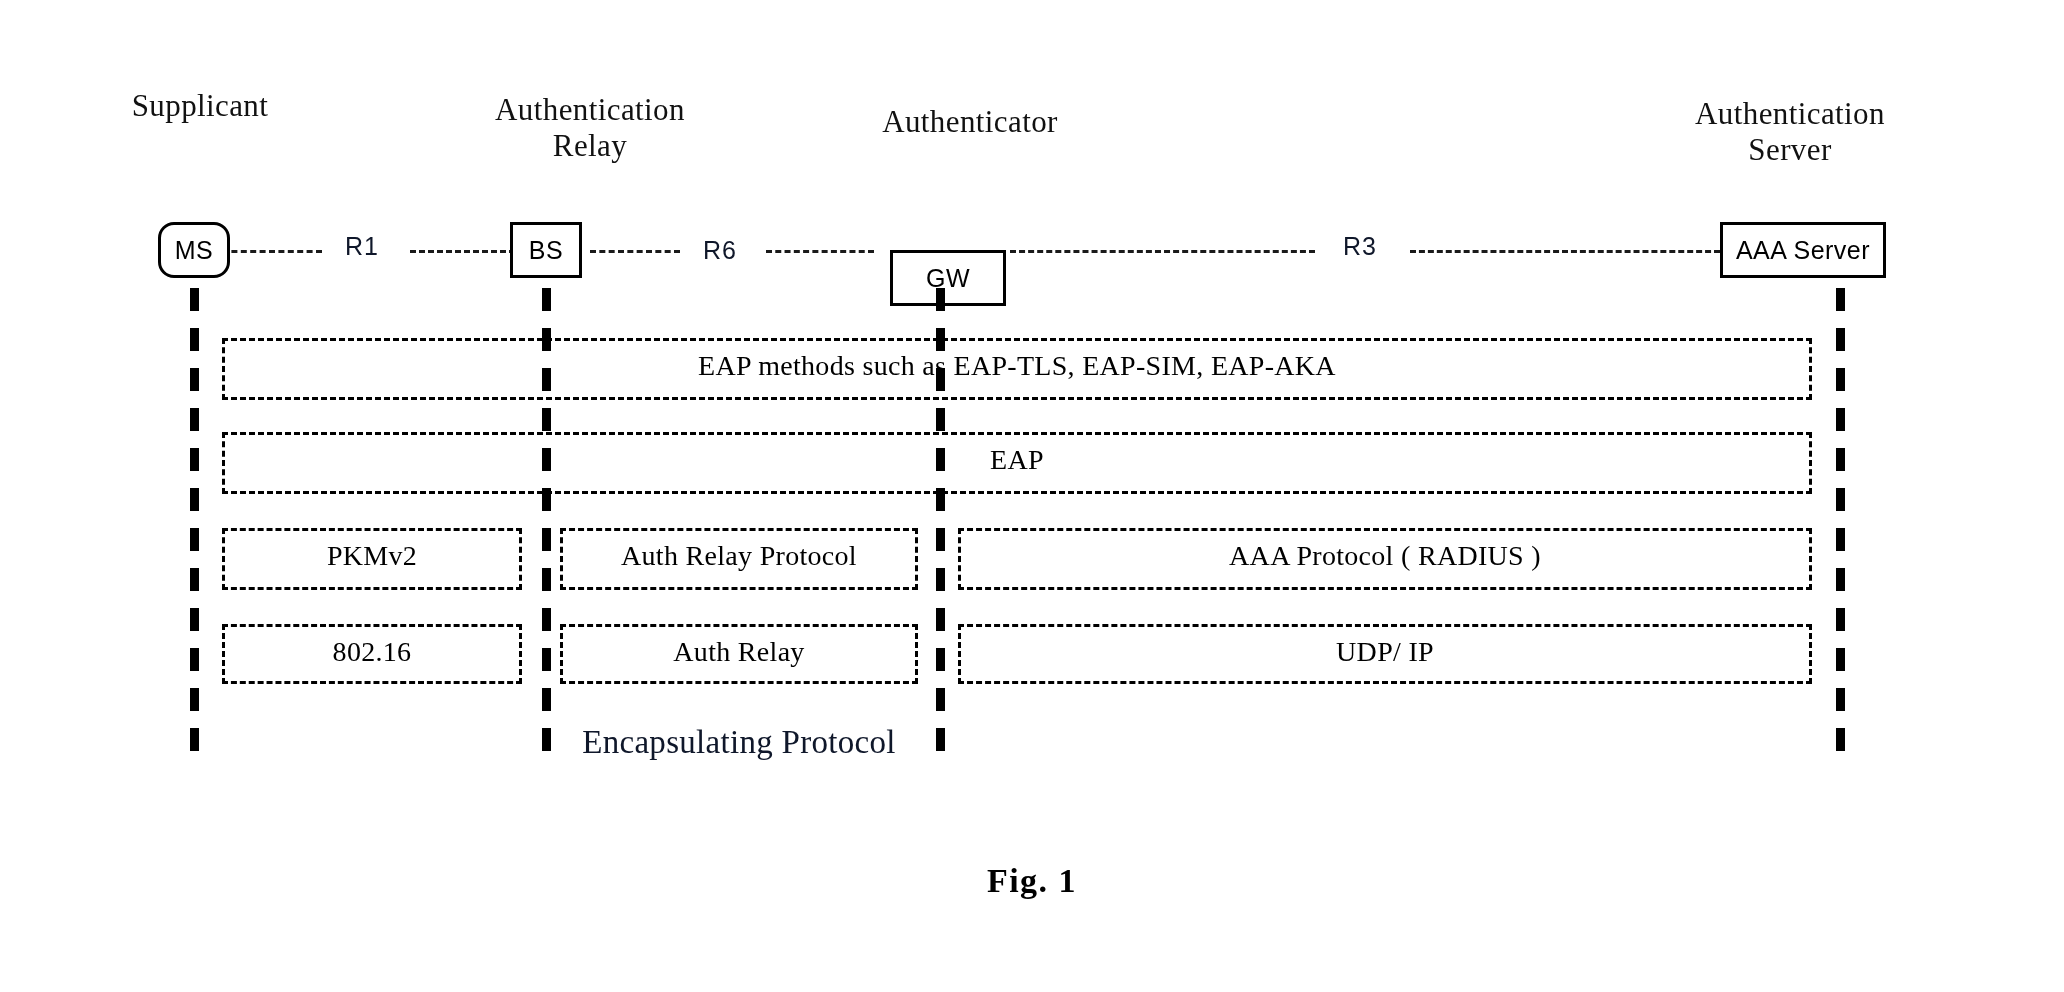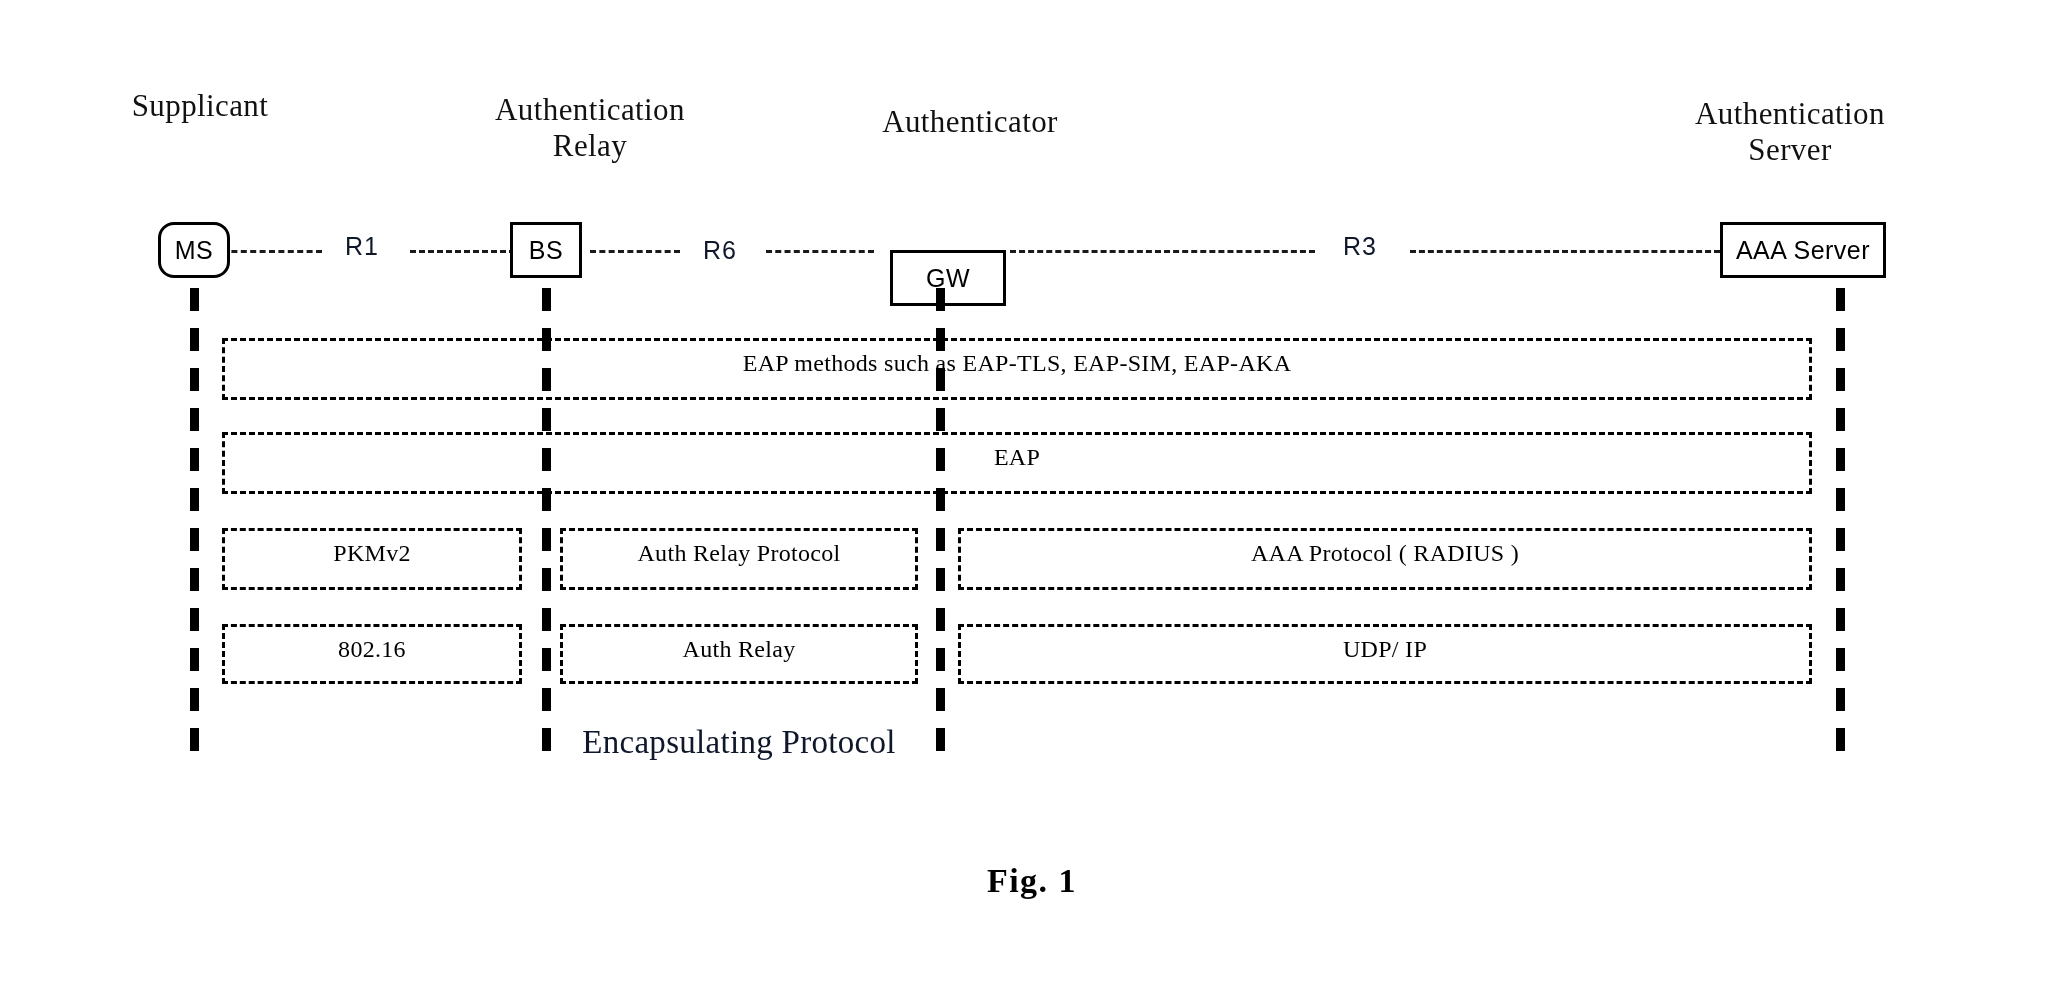--- a/index.html
+++ b/index.html
@@ -72,21 +72,21 @@
     background-size: 9px 40px;
     background-repeat: repeat-y;
   }
 
   
   .proto-box {
     position: absolute;
     border: 3px dashed #000;
     background: transparent;
     box-sizing: border-box;
-    font-size: 24px;
+    font-size: 28px;
     color: #000;
     letter-spacing: 0.3px;
   }
   .proto-box .proto-text {
     display: block;
     width: 100%;
     text-align: center;
     padding-top: 9px;
     white-space: nowrap;
   }

